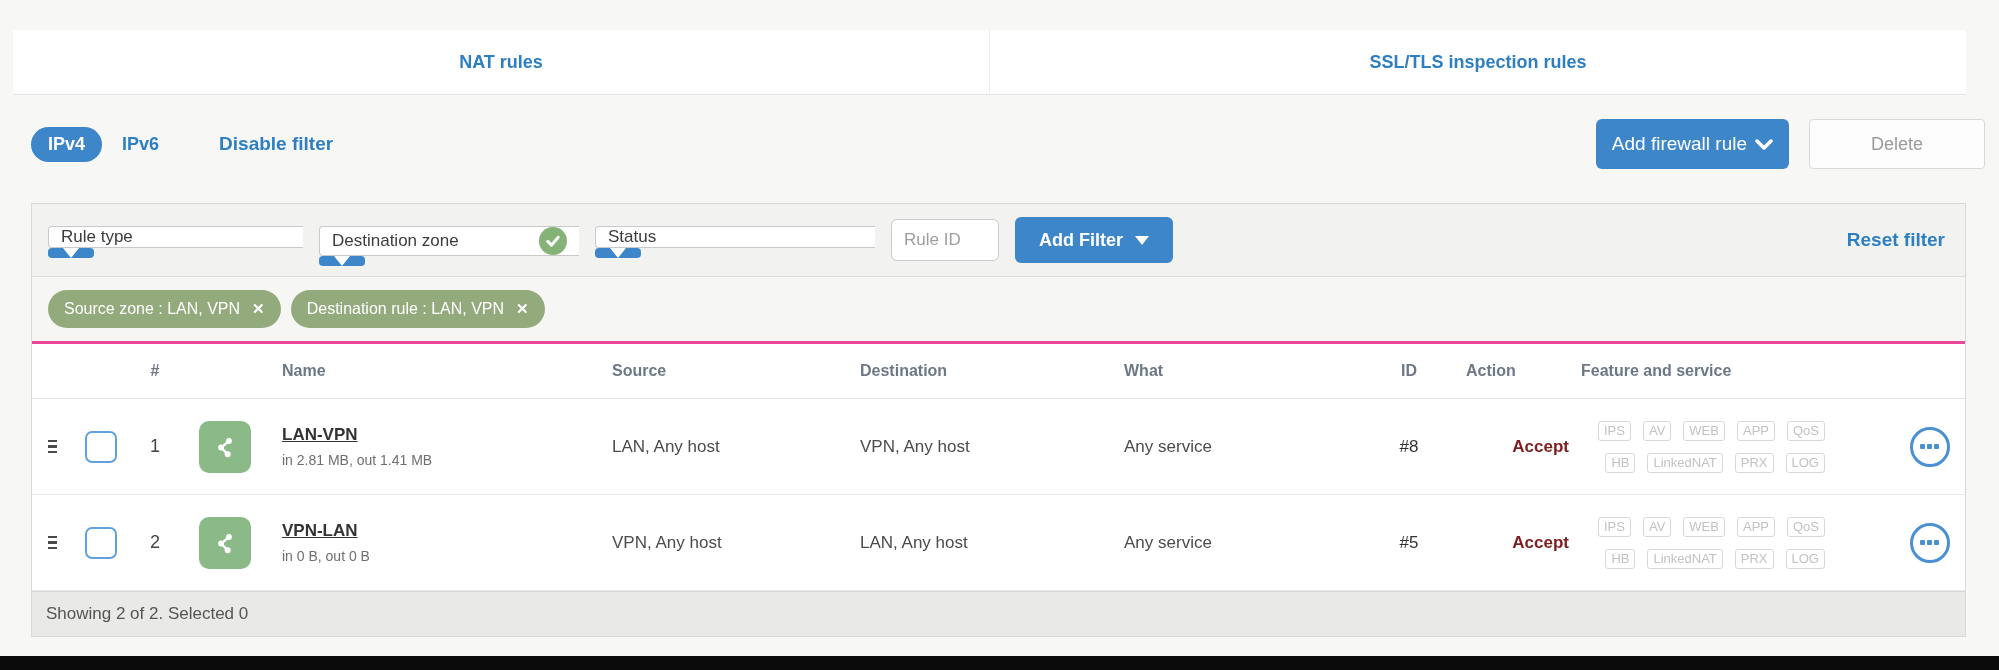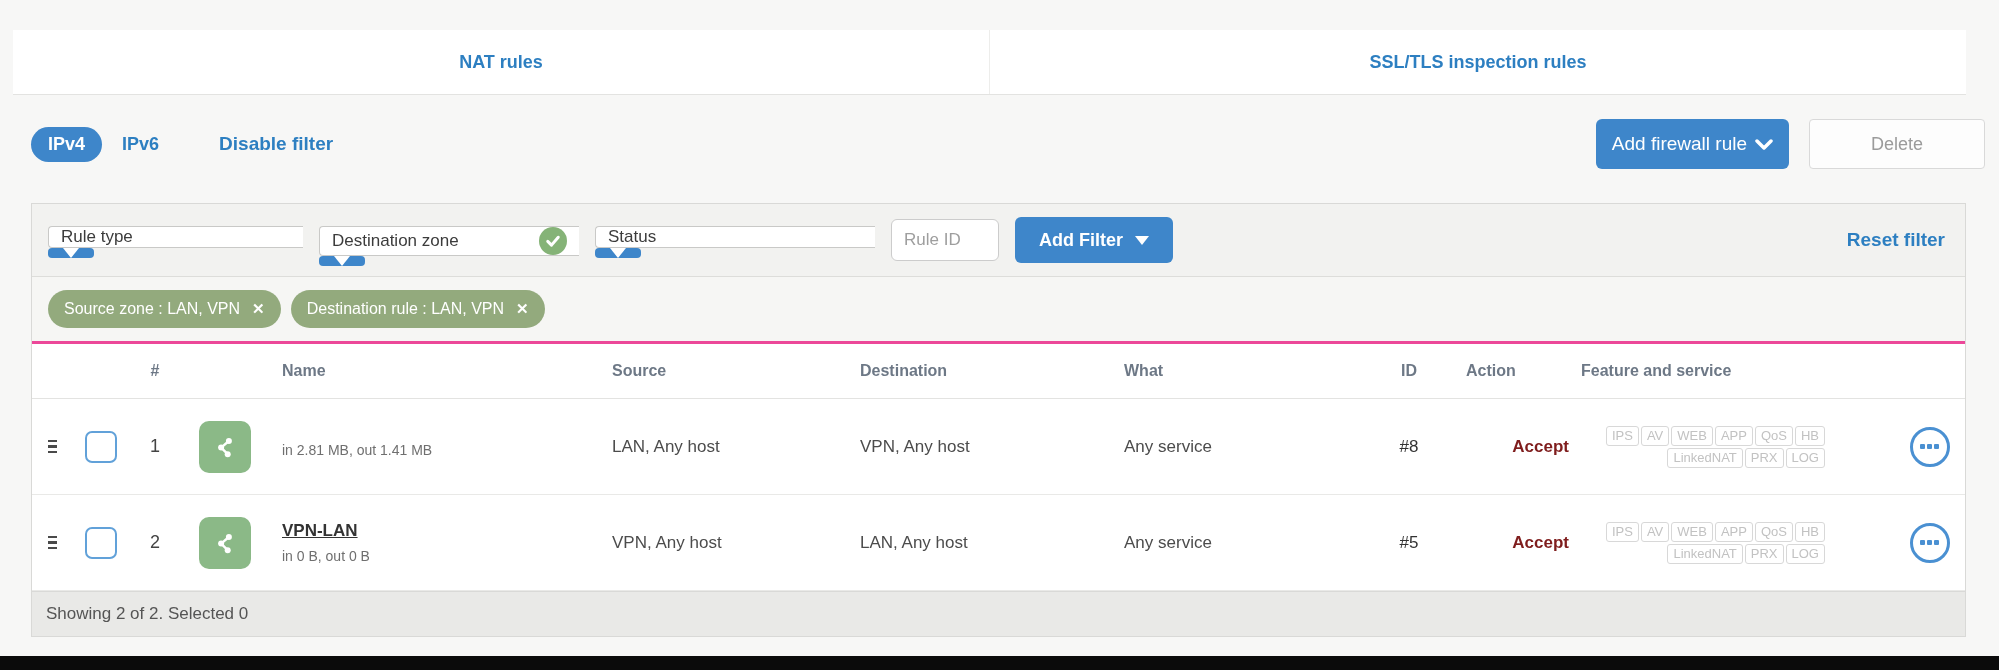--- a/index.html
+++ b/index.html
@@ -75,21 +75,21 @@
   .drag i{display:block;width:9px;height:2.5px;background:#4a4a4a;}
   .cbx{width:28px;height:28px;border:2px solid #61a1d9;border-radius:7px;background:#fff;
        margin:0 auto;cursor:pointer;}
   .rownum{text-align:center;font-size:18px;color:#444;}
   .ruleicon{width:52px;height:52px;border-radius:10px;background:#8bb987;margin:0 auto;
             display:flex;align-items:center;justify-content:center;}
   .rname{font-weight:bold;font-size:17px;color:#333;text-decoration:underline;cursor:pointer;}
   .rtraffic{font-size:14px;color:#6f6f6f;margin-top:7px;}
   .rid{text-align:center;color:#333;}
   .raction{font-weight:bold;color:#7f1d1d;padding-left:12px;text-align:right;}
-  .badges{display:flex;flex-wrap:wrap;justify-content:flex-end;gap:2px;width:232px;margin-left:24px;}
+  .badges{display:flex;flex-wrap:wrap;justify-content:flex-end;gap:12px;width:232px;margin-left:24px;}
   .badge{border:1px solid #d8d8d8;border-radius:3px;color:#c2c2c2;font-size:13px;
          padding:1px 5px;line-height:16px;white-space:nowrap;}
   .more{width:34px;height:34px;border-radius:50%;border:3px solid #4a90d2;background:#fff;
         display:flex;align-items:center;justify-content:center;gap:2px;margin:0 auto;cursor:pointer;}
   .more i{display:block;width:5px;height:5px;background:#4a90d2;border-radius:1px;}
 
   .tfoot{background:#e9e9e7;border-top:1px solid #d9d9d7;padding:12px 14px;font-size:17px;color:#555;}
 
   .bottom-bar{position:absolute;left:0;bottom:0;width:100%;height:14px;background:#0b0b0b;}
 </style>
@@ -206,20 +206,21 @@
           <svg width="30" height="30" viewBox="0 0 100 100">
             <line x1="63" y1="30" x2="37" y2="52" stroke="#ffffff" stroke-width="8"></line>
             <line x1="37" y1="52" x2="59" y2="74" stroke="#ffffff" stroke-width="8"></line>
             <circle cx="63" cy="30" r="10" fill="#ffffff"></circle>
             <circle cx="37" cy="52" r="10" fill="#ffffff"></circle>
             <circle cx="59" cy="74" r="10" fill="#ffffff"></circle>
           </svg>
         </div>
       </div>
       <div class="c">
+        <div class="rname">LAN-VPN</div>
         <div class="rtraffic">in 2.81 MB, out 1.41 MB</div>
       </div>
       <div class="c">LAN, Any host</div>
       <div class="c">VPN, Any host</div>
       <div class="c">Any service</div>
       <div class="rid">#8</div>
       <div class="raction">Accept</div>
       <div>
           <div class="badges">
             <span class="badge">IPS</span>

